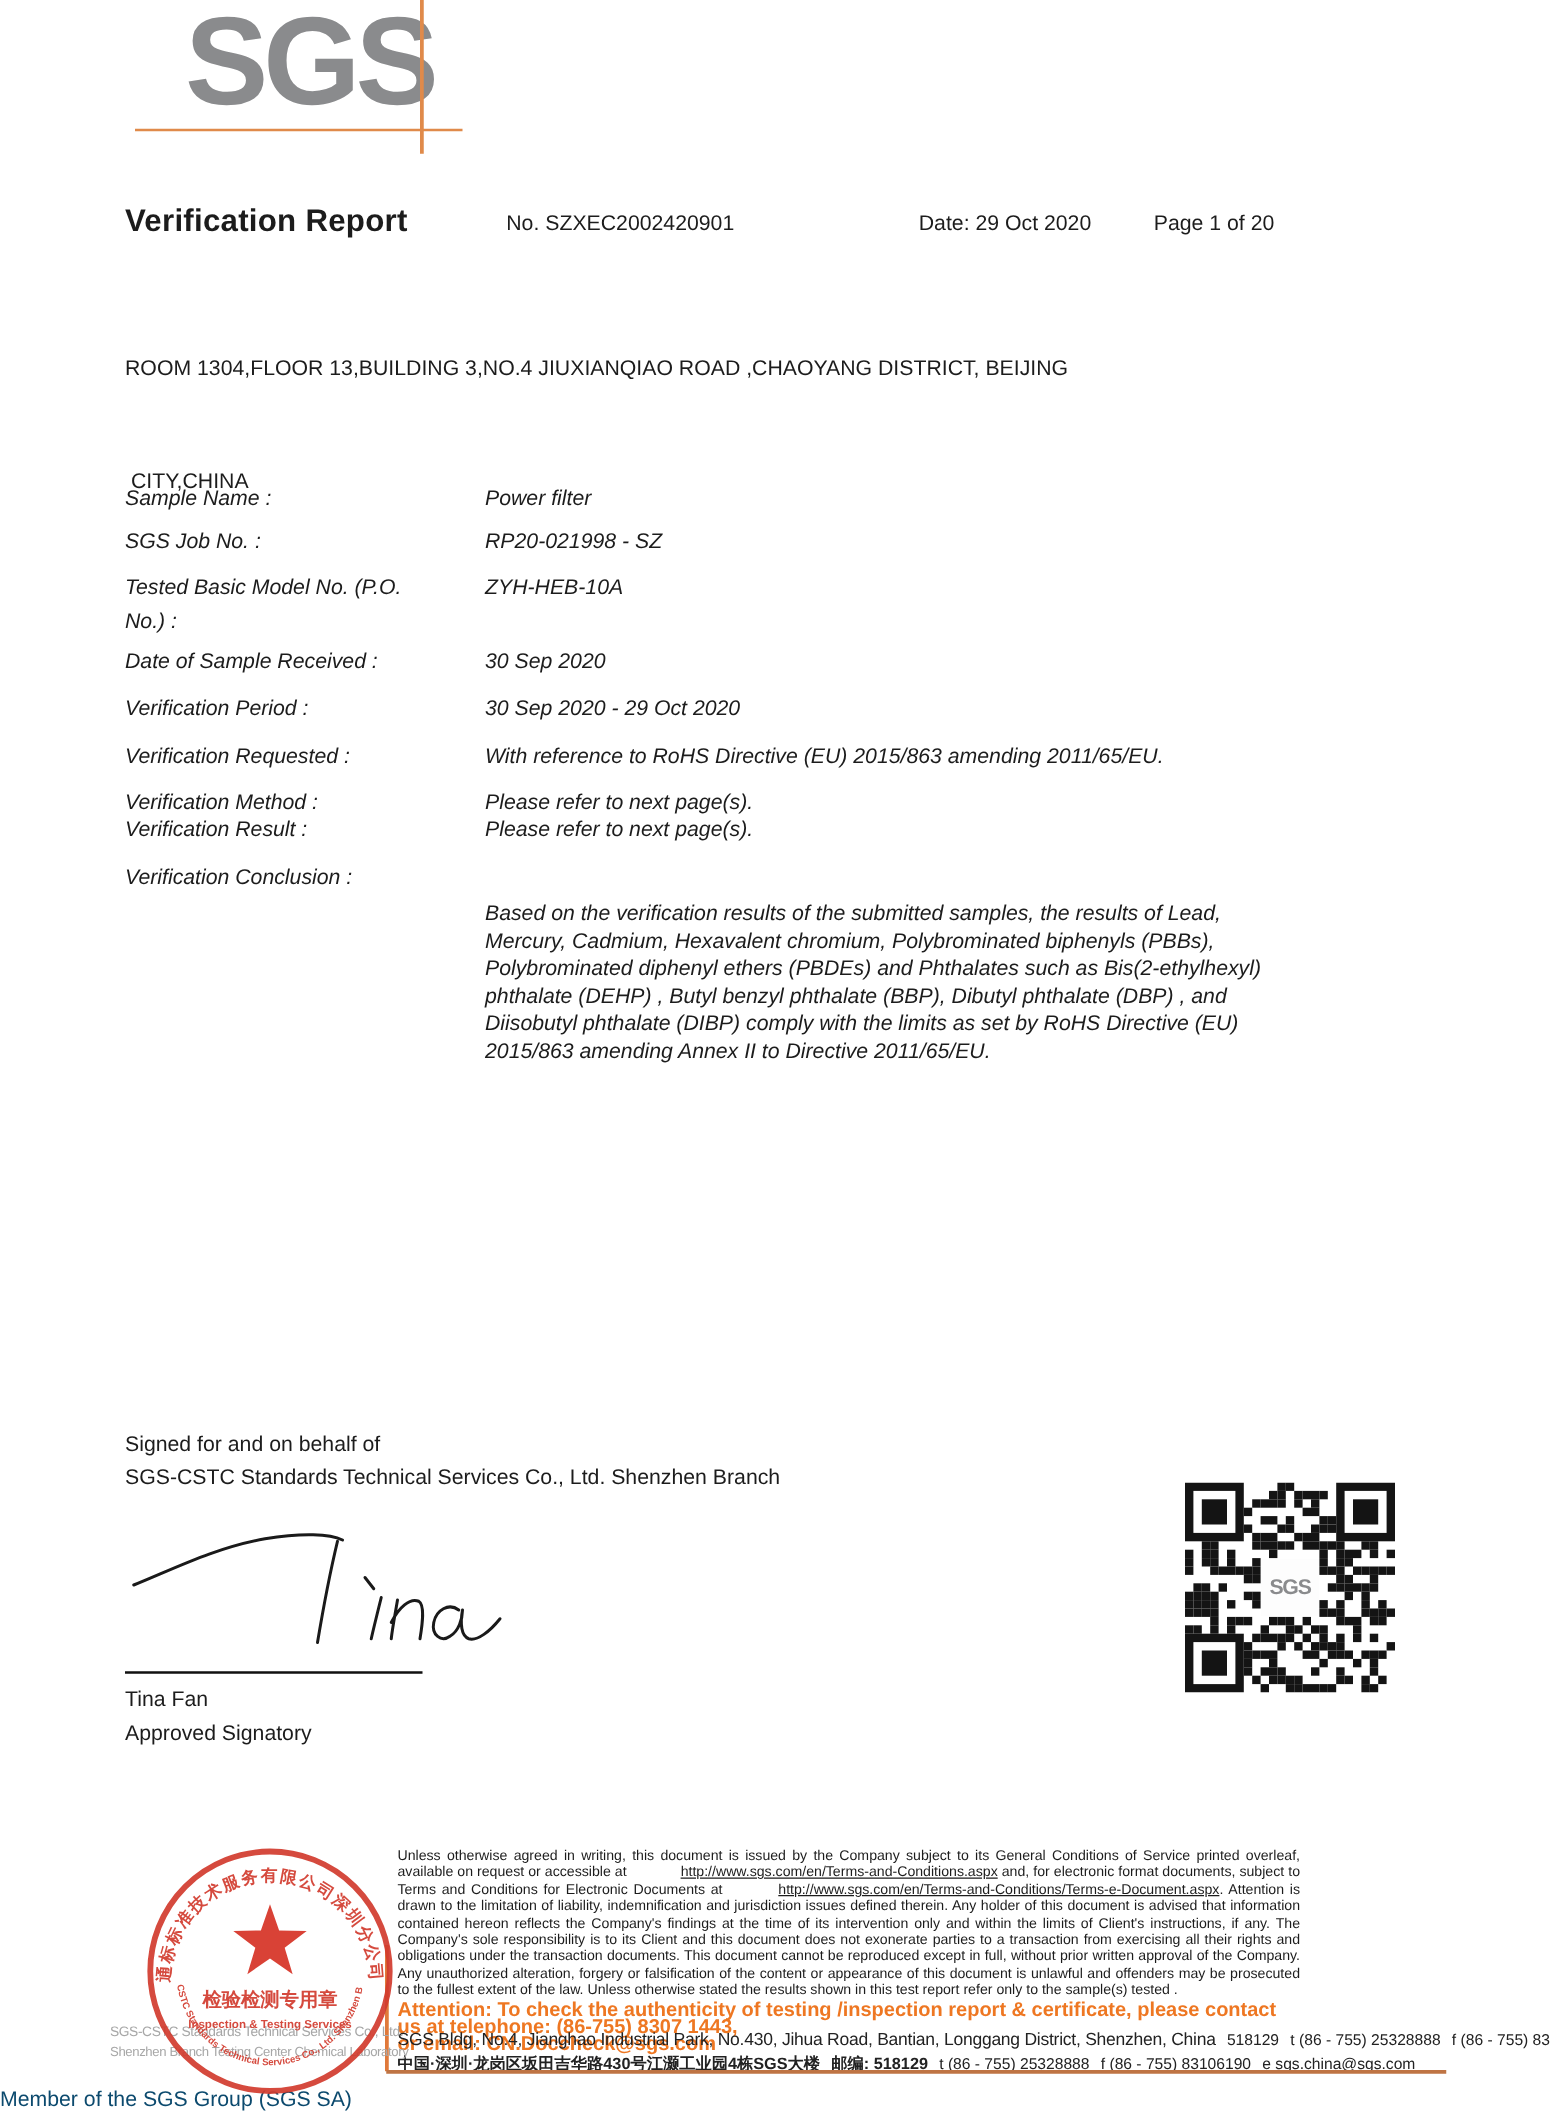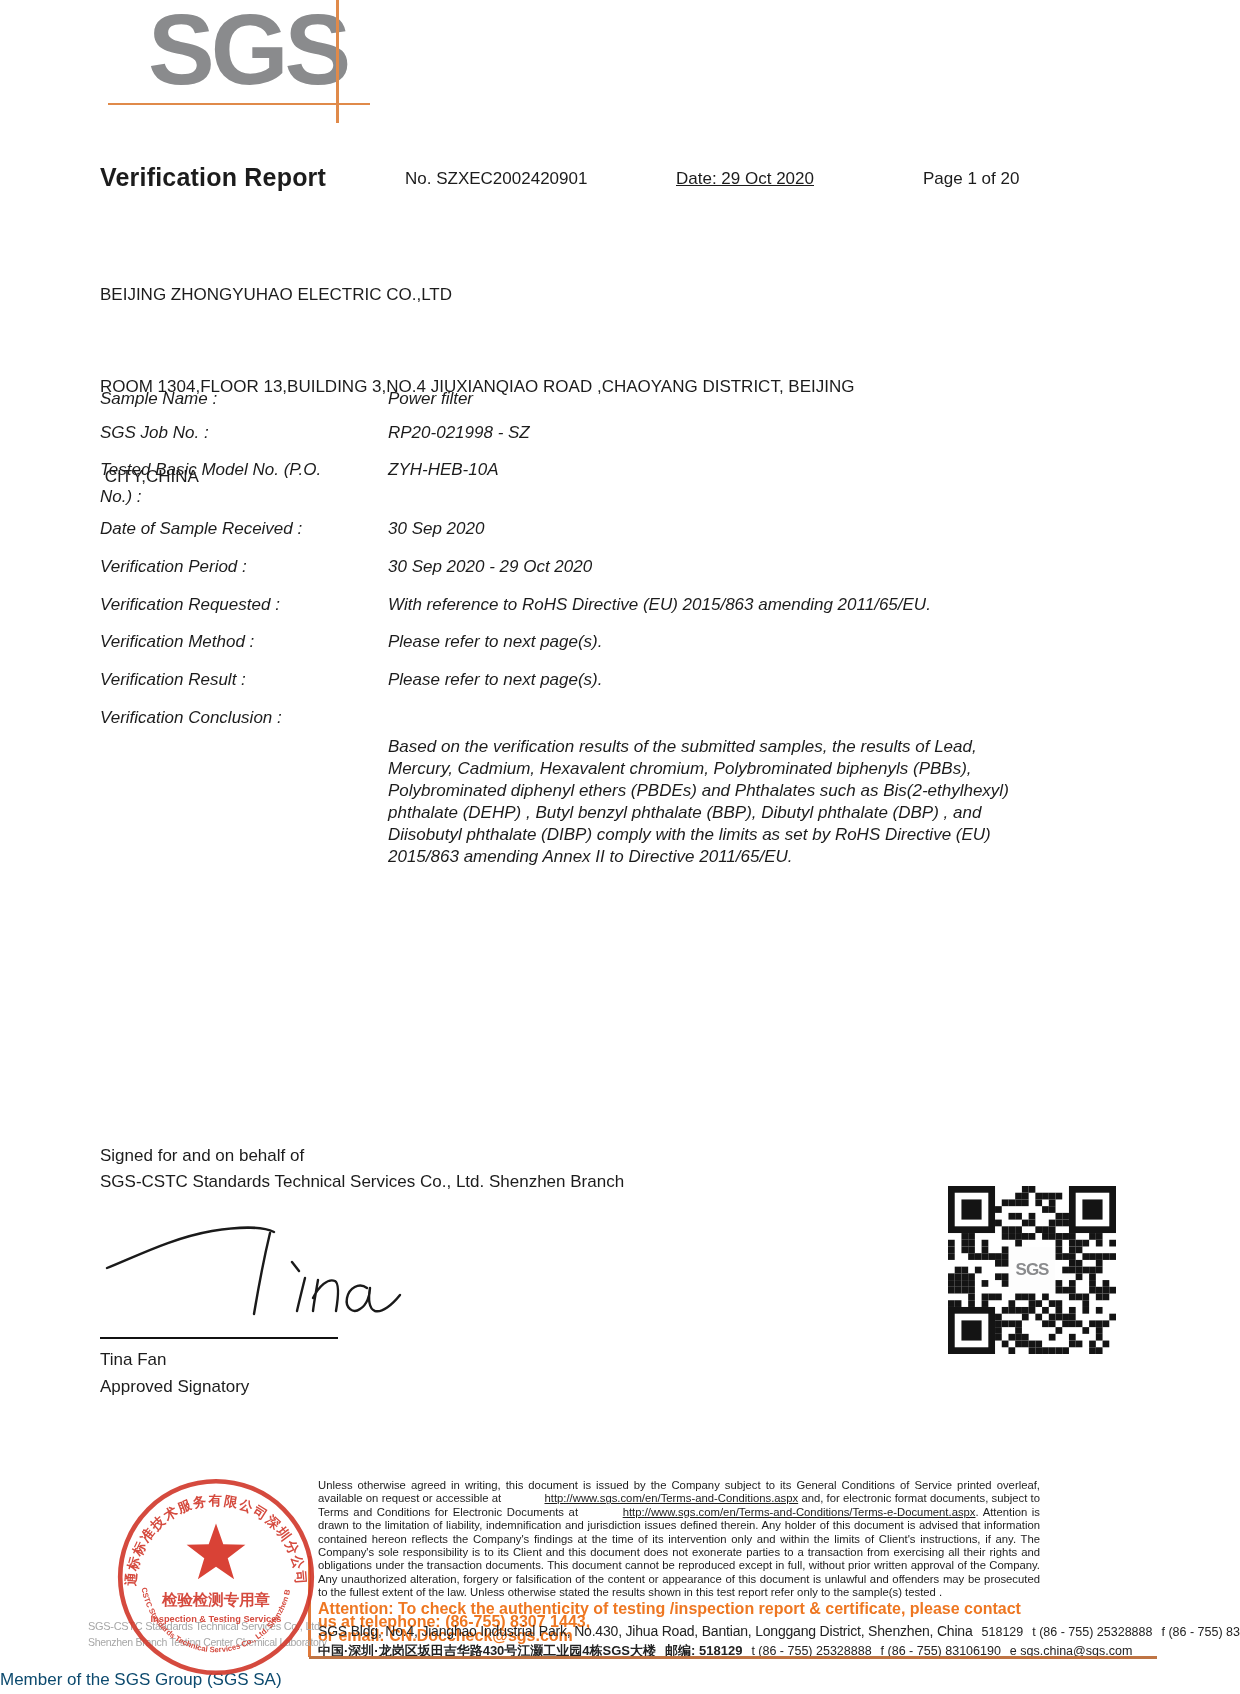--- a/index.html
+++ b/index.html
@@ -68,25 +68,24 @@
 <body>
 
 <div class="page">
 
   <div class="logo-text">SGS</div>
   <div class="logo-hline"></div>
   <div class="logo-vline"></div>
 
   <div class="doc-title">Verification Report</div>
   <div class="meta" style="left:405px;">No. SZXEC2002420901</div>
-  <div class="meta" style="left:676px;text-decoration:underline;">Date: 29 Oct 2020</div>
+  <div class="meta" style="left:735px;">Date: 29 Oct 2020</div>
   <div class="meta" style="left:923px;">Page 1 of 20</div>
 
   <div class="client">
-    <div class="name">BEIJING ZHONGYUHAO ELECTRIC CO.,LTD</div>
     <div>ROOM 1304,FLOOR 13,BUILDING 3,NO.4 JIUXIANQIAO ROAD ,CHAOYANG DISTRICT, BEIJING</div>
     <div> CITY,CHINA</div>
   </div>
 
   <div class="details">
     <div class="drow" style="margin-bottom:12px">
       <div class="lbl">Sample Name :</div>
       <div class="val">Power filter</div>
     </div>
     <div class="drow" style="margin-bottom:12px">
@@ -102,21 +101,21 @@
       <div class="val">30 Sep 2020</div>
     </div>
     <div class="drow" style="margin-bottom:16px">
       <div class="lbl">Verification Period :</div>
       <div class="val">30 Sep 2020 - 29 Oct 2020</div>
     </div>
     <div class="drow" style="margin-bottom:15px">
       <div class="lbl">Verification Requested :</div>
       <div class="val">With reference to RoHS Directive (EU) 2015/863 amending 2011/65/EU.</div>
     </div>
-    <div class="drow" style="margin-bottom:16px">
+    <div class="drow" style="">
       <div class="lbl">Verification Method :</div>
       <div class="val">Please refer to next page(s).</div>
     </div>
     <div class="drow" style="margin-bottom:16px">
       <div class="lbl">Verification Result :</div>
       <div class="val">Please refer to next page(s).</div>
     </div>
     <div class="drow">
       <div class="lbl">Verification Conclusion :</div>
       <div class="val val-para">Based on the verification results of the submitted samples, the results of Lead, Mercury, Cadmium, Hexavalent chromium, Polybrominated biphenyls (PBBs), Polybrominated diphenyl ethers (PBDEs) and Phthalates such as Bis(2-ethylhexyl) phthalate (DEHP) , Butyl benzyl phthalate (BBP), Dibutyl phthalate (DBP) , and Diisobutyl phthalate (DIBP) comply with the limits as set by RoHS Directive (EU) 2015/863 amending Annex II to Directive 2011/65/EU.</div>

